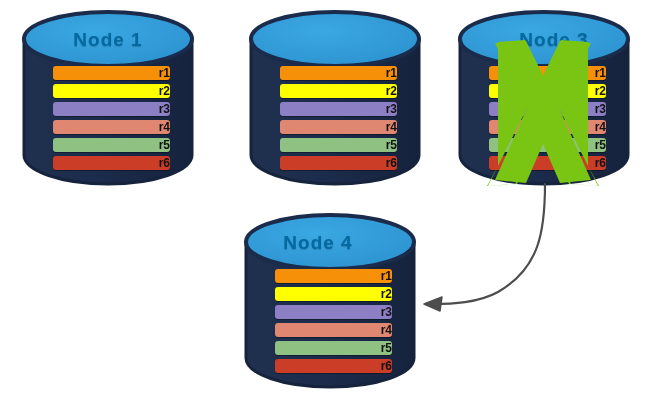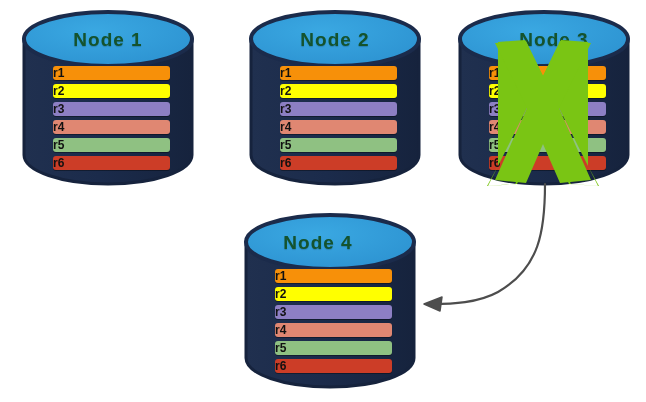--- a/index.html
+++ b/index.html
@@ -10,36 +10,36 @@
     overflow:hidden;
     position:relative;
   }
   #stage{position:absolute;left:0;top:0;width:646px;height:402px;}
   .node{position:absolute;}
   .node svg{display:block;position:absolute;left:0;top:0;overflow:visible;}
   .node-title{
     position:absolute;
     left:0;right:0;
     text-align:center;
-    color:#14532d;
+    color:#0369a1;
     font-weight:bold;
     font-size:19px;
     letter-spacing:1px;
     text-shadow:0 1px 1px rgba(0,0,0,.18);
     pointer-events:none;
   }
   .recs{position:absolute;left:0;top:0;}
   .rec{
     position:absolute;
     border-radius:3px;
     color:#111111;
     font-weight:bold;
     font-size:12px;
     line-height:14px;
-    text-align:left;
+    text-align:right;
     box-shadow:0 1px 0 rgba(0,0,0,.35);
   }
   .xmark{position:absolute;pointer-events:none;}
   .xmark svg{display:block;}
   .arrow{position:absolute;left:0;top:0;pointer-events:none;}
 </style>
 </head>
 <body>
 
 <div id="stage">
@@ -80,21 +80,20 @@
           <stop offset="1" stop-color="#16233d"></stop>
         </linearGradient>
         <radialGradient id="topg2" cx="0.42" cy="0.35" r="0.8">
           <stop offset="0" stop-color="#3aa8e2"></stop>
           <stop offset="1" stop-color="#2b90cf"></stop>
         </radialGradient>
       </defs>
       <path d="M2,29 L2,145 A84,29 0 0 0 170,145 L170,29 Z" fill="url(#bodyg2)" stroke="#16233d" stroke-width="3"></path>
       <ellipse cx="86" cy="29" rx="84" ry="27" fill="url(#topg2)" stroke="#1b2b4b" stroke-width="4"></ellipse>
     </svg>
-    <div class="node-title" style="top:19px;">Node  2</div>
     <div class="recs">
       <div class="rec" style="left:31px;top:56px;width:117px;height:14px;background:#f79009;">r1</div>
       <div class="rec" style="left:31px;top:74px;width:117px;height:14px;background:#ffff00;">r2</div>
       <div class="rec" style="left:31px;top:92px;width:117px;height:14px;background:#8d7fc4;">r3</div>
       <div class="rec" style="left:31px;top:110px;width:117px;height:14px;background:#e08772;">r4</div>
       <div class="rec" style="left:31px;top:128px;width:117px;height:14px;background:#8fc182;">r5</div>
       <div class="rec" style="left:31px;top:146px;width:117px;height:14px;background:#cc3d27;">r6</div>
     </div>
   </div>
 

